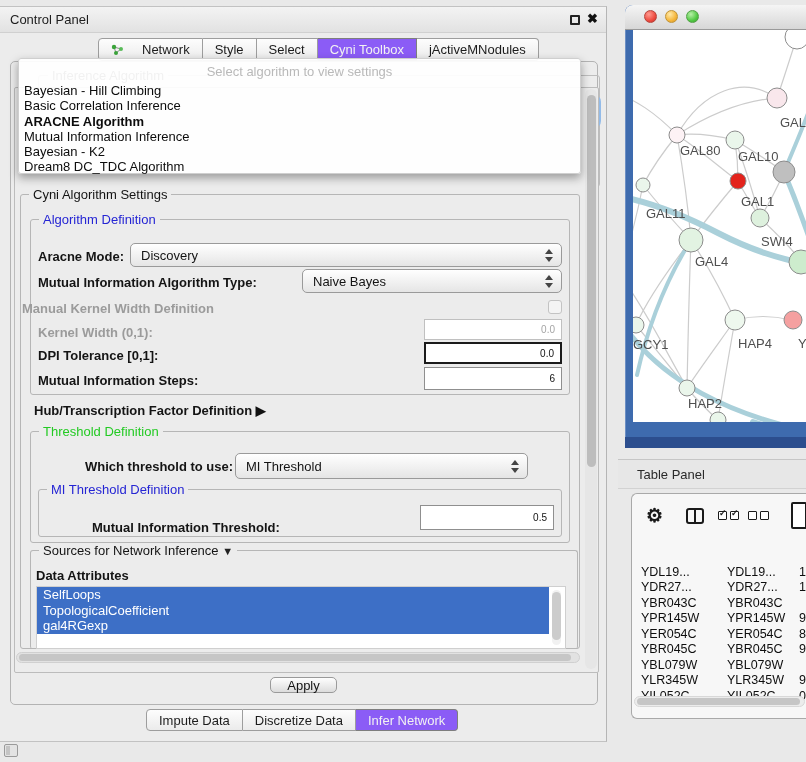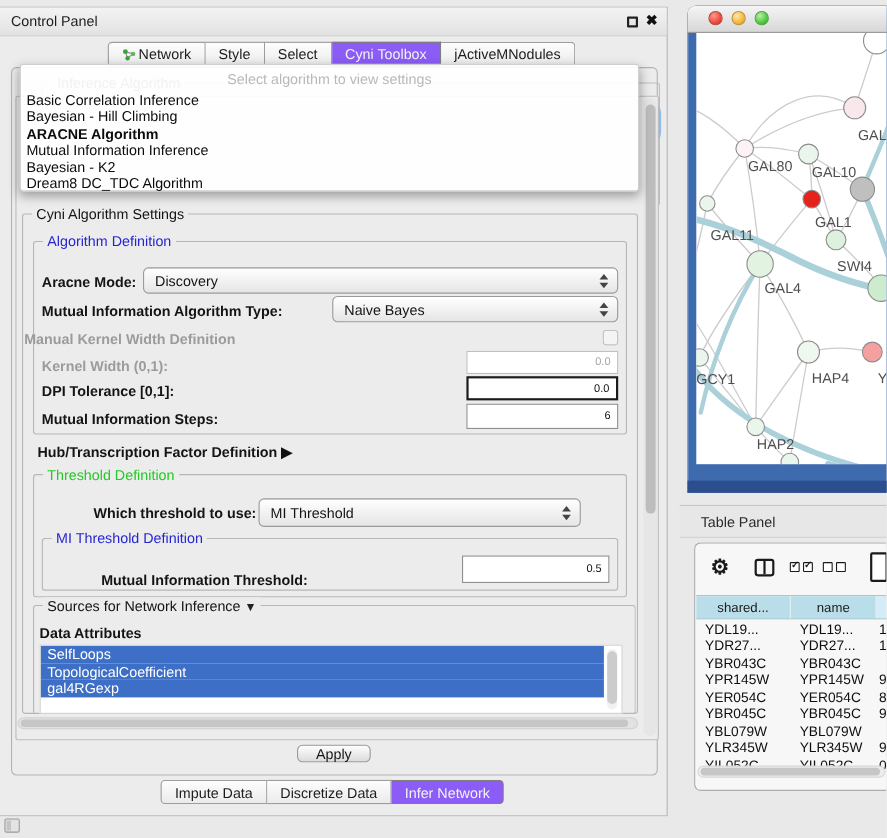--- a/index.html
+++ b/index.html
@@ -10,21 +10,21 @@
   .cp { position:absolute; left:0; top:6px; width:607px; height:736px; background:#ececec;
         border-top:1px solid #c2c2c2; border-right:1px solid #b5b5b5; border-bottom:1px solid #c2c2c2; }
   .cp-titlebar { position:absolute; left:0; top:0; width:100%; height:26px;
         background:linear-gradient(#f3f3f3,#e2e2e2); border-bottom:1px solid #d0d0d0; }
   .cp-title { position:absolute; left:10px; top:5px; font-size:13px; color:#1d1d1d; }
   .float-icon { position:absolute; right:26px; top:8px; width:10px; height:10px; border:2px solid #222; border-radius:1px; }
   .close-icon { position:absolute; right:8px; top:4px; font-size:13px; font-weight:bold; color:#111; }
 
   
   .tabbar { position:absolute; left:98px; top:31px; display:flex; height:23px; }
-  .tab { display:flex; align-items:center; gap:2px; padding:0 12px; font-size:13px; color:#1c1c1c;
+  .tab { display:flex; align-items:center; gap:18px; padding:0 12px; font-size:13px; color:#1c1c1c;
          background:linear-gradient(#fdfdfd,#ebebeb); border:1px solid #9d9d9d; border-left:none; }
   .tab:first-child { border-left:1px solid #9d9d9d; border-radius:4px 0 0 4px; }
   .tab:last-child { border-radius:0 4px 4px 0; }
   .tab.sel { background:#8b5cf6; color:#f2f2f2; border-color:#7e7e7e; }
 
   .tab-content { position:absolute; left:10px; top:54px; width:588px; height:644px;
          border:1px solid #b3b3b3; border-radius:5px; background:#ececec; }
 
   
   .ghost-group { position:absolute; left:38px; top:68px; width:562px; height:112px;
@@ -173,22 +173,22 @@
     <span class="spin" style="position:absolute; right:8px; top:8px;">
       <span class="tri-up"></span><span class="tri-down"></span>
     </span>
   </div>
   <div class="ghost-combo2">
     <span>gal.filtered.sif default node</span>
   </div>
 
   <div class="popup">
     <div class="popup-prompt">Select algorithm to view settings</div>
+    <div class="popup-item">Bayesian - Hill Climbing</div>
     <div class="popup-item">Basic Correlation Inference</div>
-    <div class="popup-item">Bayesian - Hill Climbing</div>
     <div class="popup-item bold">ARACNE Algorithm</div>
     <div class="popup-item">Mutual Information Inference</div>
     <div class="popup-item">Bayesian - K2</div>
     <div class="popup-item">Dream8 DC_TDC Algorithm</div>
   </div>
 
   <div class="scrollpane"></div>
   <div class="vscroll">
       <div class="vscroll-thumb"></div>
     </div>
@@ -383,25 +383,20 @@
   <span class="cb-pair" style="left:86px;">
     <span class="cb checked"></span>
       <span class="cb checked"></span>
   </span>
   <span class="cb-pair" style="left:116px;">
     <span class="cb"></span>
       <span class="cb"></span>
   </span>
   <span class="doc-icon"></span>
 
-  <div class="tp-header">
-    <div class="tp-hcell h1">shared...</div>
-    <div class="tp-hcell h2">name</div>
-    <div class="tp-hcell h3"></div>
-  </div>
 
   <div class="tp-rows">
     <div class="tp-row">
         <div class="tp-cell c1">YDL19...</div>
         <div class="tp-cell c2">YDL19...</div>
         <div class="tp-cell c3">13</div>
       </div>
     <div class="tp-row">
         <div class="tp-cell c1">YDR27...</div>
         <div class="tp-cell c2">YDR27...</div>

